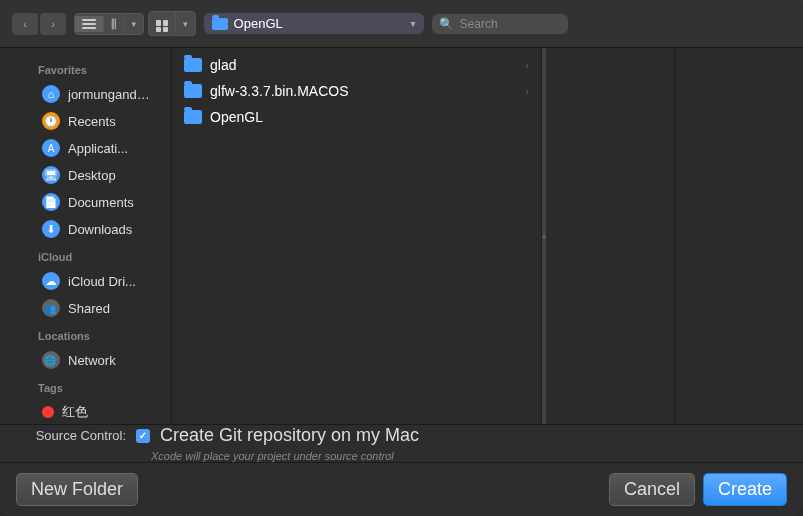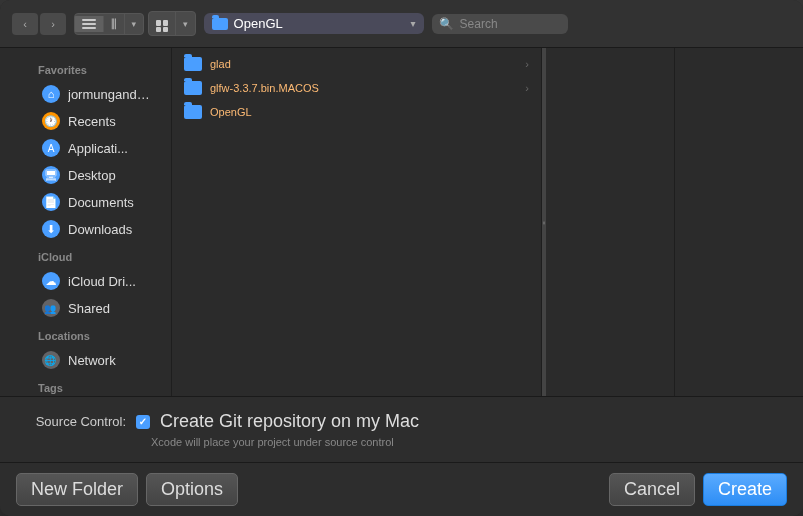--- a/index.html
+++ b/index.html
@@ -194,22 +194,22 @@
       content: '';
       position: absolute;
       top: -3px;
       left: 0;
       width: 8px;
       height: 3px;
       background: #4a9eff;
       border-radius: 2px 2px 0 0;
     }
     .file-name {
-      color: #fdba74;
-      font-size: 11px;
+      color: #ffffff;
+      font-size: 14px;
       flex: 1;
     }
     .file-arrow {
       color: #666;
       font-size: 11px;
     }
     .preview-panels {
       display: flex;
       flex: 1;
     }
@@ -228,21 +228,21 @@
       justify-content: center;
     }
     .divider-dots {
       color: #666;
       font-size: 8px;
       writing-mode: vertical-rl;
       letter-spacing: -2px;
     }
     .bottom-bar {
       border-top: 1px solid #1a1a1a;
-      padding: 14px 16px;
+      padding: 0 16px;
       background: #2d2d2d;
     }
     .source-control-row {
       display: flex;
       align-items: center;
       gap: 10px;
       margin-bottom: 4px;
     }
     .source-control-label {
       color: #ccc;
@@ -263,20 +263,21 @@
     .checkmark { color: white; font-size: 10px; font-weight: bold; }
     .source-text {
       color: #ddd;
       font-size: 18px;
       text-align: right;
     }
     .source-subtext {
       color: #888;
       font-size: 11px;
       margin-left: 135px;
+      font-style: italic;
     }
     .action-bar {
       display: flex;
       align-items: center;
       justify-content: space-between;
       padding: 10px 16px 10px;
       border-top: 1px solid #1a1a1a;
       background: #2d2d2d;
     }
     .left-buttons { display: flex; gap: 8px; }
@@ -491,20 +492,19 @@
         <span class="checkmark">✓</span>
       </div>
       <span class="source-text">Create Git repository on my Mac</span>
     </div>
     <div class="source-subtext">Xcode will place your project under source control</div>
   </div>
 
   <div class="action-bar">
     <div class="left-buttons">
       <button class="btn btn-default">New Folder</button>
-      <button class="btn btn-default">Options</button>
     </div>
     <div class="right-buttons">
       <button class="btn btn-cancel">Cancel</button>
       <button class="btn btn-primary">Create</button>
     </div>
   </div>
 </div>
 
 </body></html>

